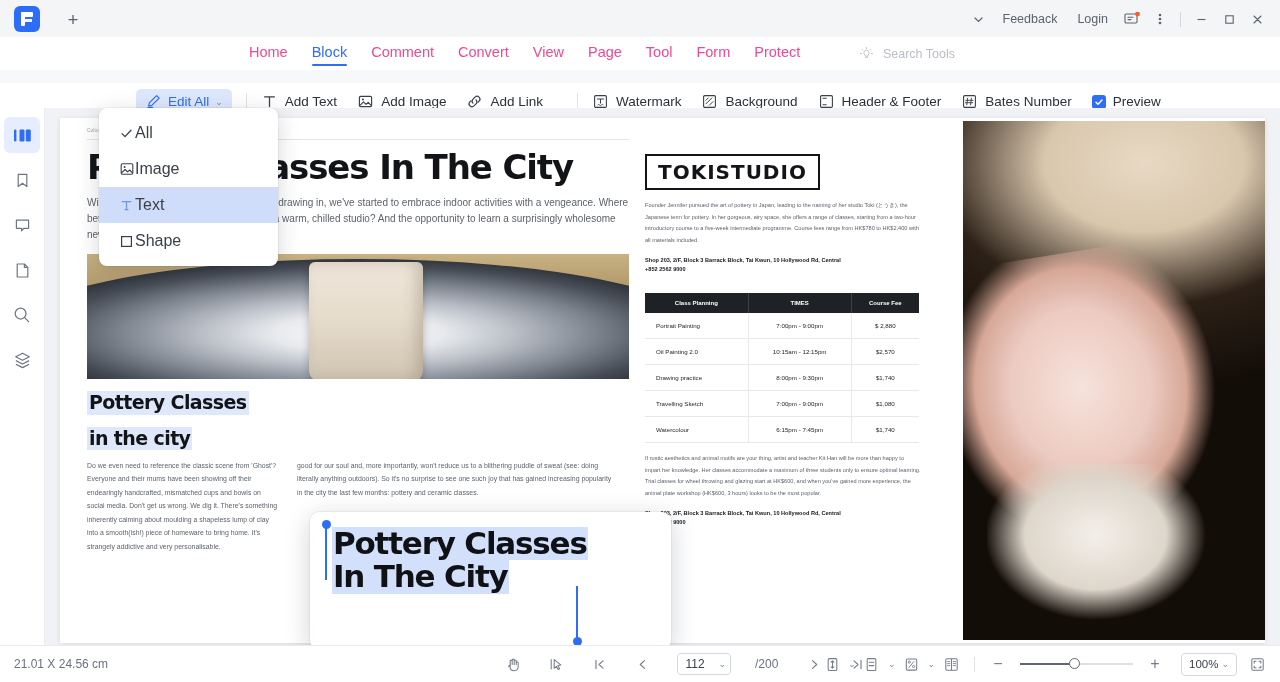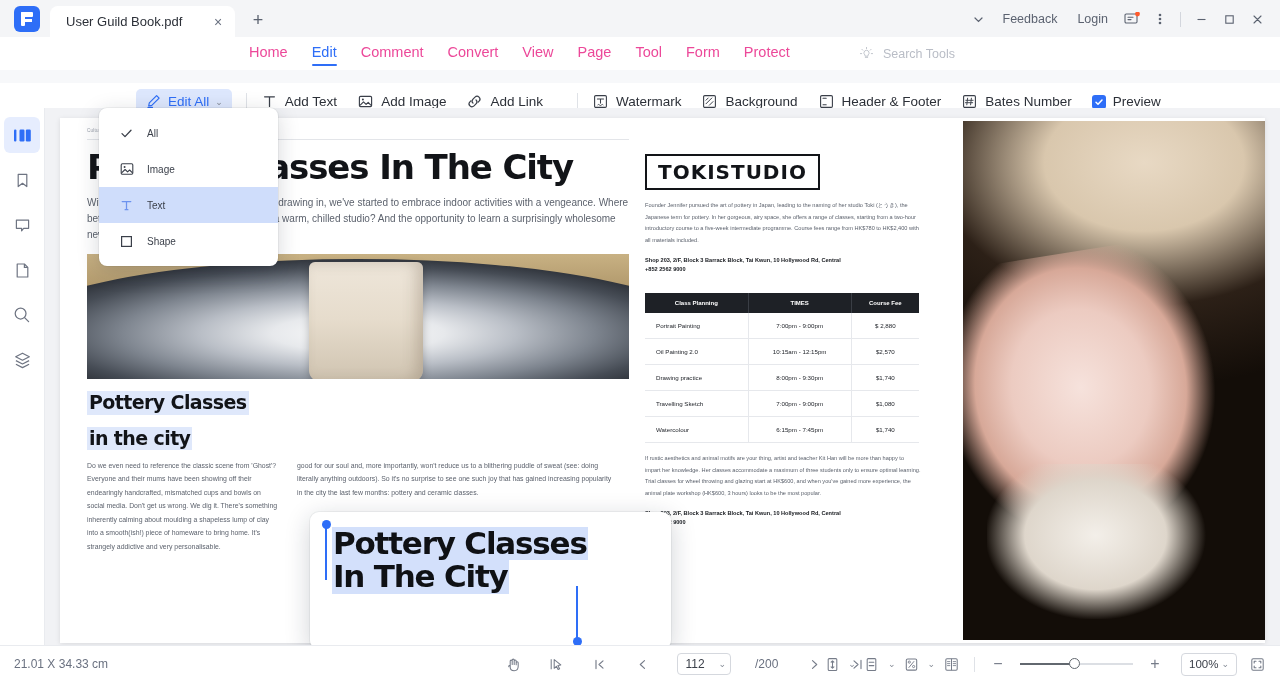--- a/index.html
+++ b/index.html
@@ -101,22 +101,22 @@
   .chk svg { display: block; }
 
   
   .dropdown {
     position: absolute; left: 99px; top: 108px; width: 179px;
     background: #fff; border-radius: 8px;
     box-shadow: 0 5px 22px rgba(25,32,48,.18), 0 0 0 1px rgba(25,32,48,.05);
     padding: 7px 0; z-index: 60;
   }
   .dd-item {
-    height: 36px; display: flex; align-items: center; gap: 12px;
-    padding: 0 0 0 19px; font-size: 10px; color: #3a3f49;
+    height: 36px; display: flex; align-items: center; gap: 0;
+    padding: 0 0 0 19px; font-size: 16px; color: #3a3f49;
   }
   .dd-item.sel { background: #cfddfb; }
   .dd-ico { width: 17px; display: flex; align-items: center; justify-content: center; }
 
   
   .sidebar {
     position: absolute; left: 0; top: 108px; width: 45px; height: 537px;
     background: #fff; border-right: 1px solid #e9ebef;
     display: flex; flex-direction: column; align-items: center; padding-top: 9px;
   }
@@ -285,24 +285,20 @@
   .caretdown { font-size: 9px; color: #848a95; }
   svg { display: block; }
 </style>
 </head>
 <body>
 
 <div id="app">
 
   <div class="titlebar">
     <div class="applogo"></div>
-    <div class="tab">
-      <span class="tab-title">User Guild Book.pdf</span>
-      <span class="tab-close">×</span>
-    </div>
     <div class="newtab">+</div>
     <div class="tb-right">
       <div class="tb-ico">
         <svg width="13" height="13" viewBox="0 0 13 13">
             <path d="M3 5 L6.5 8.5 L10 5" stroke="#5b6270" stroke-width="1.2" fill="none" stroke-linecap="round"></path>
           </svg>
       </div>
       <div class="txtbtn">Feedback</div>
       <div class="txtbtn">Login</div>
       <div class="tb-ico">
@@ -334,21 +330,21 @@
         <svg width="13" height="13" viewBox="0 0 13 13">
             <path d="M3 3l7 7M10 3l-7 7" stroke="#5b6270" stroke-width="1.1" stroke-linecap="round"></path>
           </svg>
       </div>
     </div>
   </div>
 
   <div class="menubar">
     <div class="menutabs">
       <div class="mtab">Home</div>
-      <div class="mtab active">Edit</div>
+      <div class="mtab active">Block</div>
       <div class="mtab">Comment</div>
       <div class="mtab">Convert</div>
       <div class="mtab">View</div>
       <div class="mtab">Page</div>
       <div class="mtab">Tool</div>
       <div class="mtab">Form</div>
       <div class="mtab">Protect</div>
     </div>
     <div class="searchtools">
       <span>
@@ -563,21 +559,21 @@
 
     <div class="editpop">
       <div class="caret start"></div>
       <div class="caret end"></div>
       <div class="line">Pottery Classes</div><br>
       <div class="line">In The City</div>
     </div>
   </div>
 
   <div class="statusbar">
-    <div class="st-dim">21.01 X 34.33 cm</div>
+    <div class="st-dim">21.01 X 24.56 cm</div>
 
     <div class="st-center">
       <div class="st-btn">
         <svg width="17" height="17" viewBox="0 0 17 17">
           <path d="M5.2 9.4V5.1a1 1 0 0 1 2 0v3.3M7.2 8.4V4.1a1 1 0 0 1 2 0v4.3M9.2 8.5V5a1 1 0 0 1 2 0v3.6M11.2 8.8V6.8a1 1 0 0 1 2 0v3.5c0 2.6-1.8 4.4-4 4.4s-4-1.3-4-3.4V9.6c-.9-.5-1.8.2-1.3 1.2" stroke="#767c89" stroke-width="1.05" fill="none" stroke-linecap="round" stroke-linejoin="round"></path>
         </svg>
       </div>
       <div class="st-btn">
         <svg width="17" height="17" viewBox="0 0 17 17">
           <path d="M3.2 3.2v10M6.2 3.6l6.6 5.3-2.9.6 1.7 3.2-1.5.8-1.7-3.2-2.2 2z" stroke="#767c89" stroke-width="1.05" fill="none" stroke-linejoin="round"></path>

